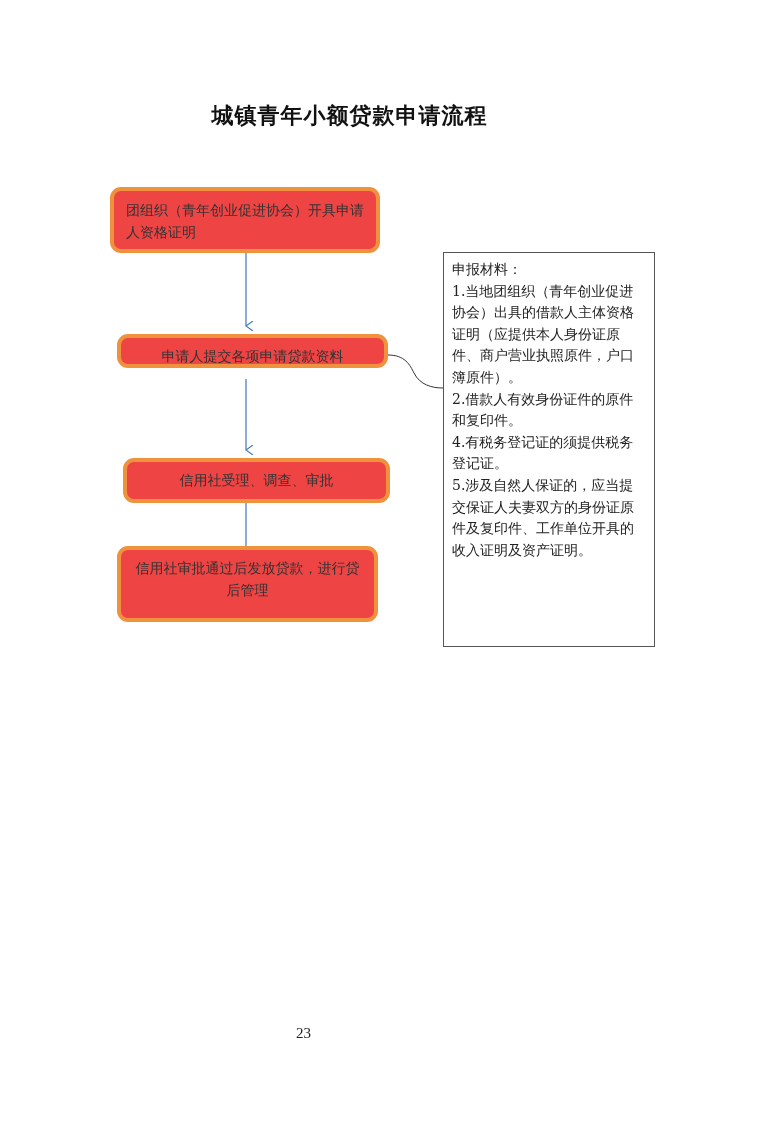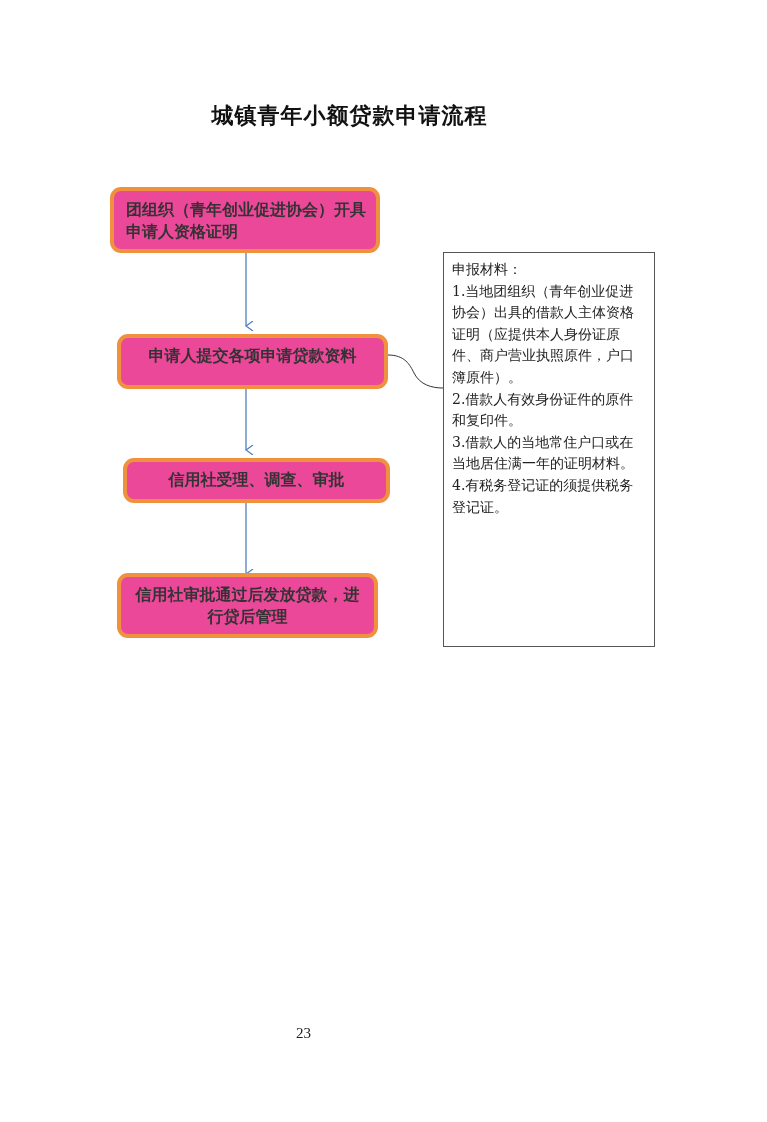--- a/index.html
+++ b/index.html
@@ -2,30 +2,30 @@
 <html><head>
 <meta charset="utf-8">
 <style>
   html, body { margin:0; padding:0; background:#ffffff; }
   body { width:767px; height:1122px; position:relative; overflow:hidden;
          font-family:"DejaVu Serif","Liberation Serif",serif; color:#222; }
   .title { position:absolute; left:0; width:699px; top:101px; text-align:center;
            font-family:"DejaVu Sans","Liberation Sans",sans-serif; font-weight:bold;
            font-size:22px; letter-spacing:1px; color:#111; }
   .flow-box { position:absolute; box-sizing:border-box; border:4px solid #F0913E;
-              border-radius:11px; background:#ec4899; font-size:16px; line-height:22px;
-              color:#333;font-weight:bold; }
+              border-radius:11px; background:#ef4444; font-size:14px; line-height:22px;
+              color:#333; }
   .flow-box .txt { position:absolute; }
   #box1 { left:110px; top:187px; width:270px; height:66px; }
   #box1 .txt { left:12px; top:8px; right:10px; text-align:left; }
-  #box2 { left:117px; top:334px; width:271px; height:55px; }
+  #box2 { left:117px; top:334px; width:271px; height:34px; }
   #box2 .txt { left:0; right:0; top:7px; text-align:center; }
   #box3 { left:123px; top:458px; width:267px; height:45px; }
   #box3 .txt { left:0; right:0; top:7px; text-align:center; }
-  #box4 { left:117px; top:573px; width:261px; height:65px; }
+  #box4 { left:117px; top:546px; width:261px; height:76px; }
   #box4 .txt { left:8px; right:8px; top:7px; text-align:center; }
   .callout { position:absolute; left:443px; top:252px; width:212px; height:395px;
              box-sizing:border-box; border:1px solid #555; background:#fff;
              padding:6px 18px 0 8px; font-size:14px; line-height:21.6px; color:#222; }
   .callout p { margin:0; }
   svg.connectors { position:absolute; left:0; top:0; width:767px; height:1122px; pointer-events:none; }
   .page-num { position:absolute; left:0; width:607px; top:1025px; text-align:center;
               font-family:"Liberation Serif","DejaVu Serif",serif; font-size:15px; color:#222; }
 </style>
 </head>
@@ -55,17 +55,17 @@
   <div class="txt">信用社受理、调查、审批</div>
 </div>
 <div class="flow-box" id="box4">
   <div class="txt">信用社审批通过后发放贷款，进行贷后管理</div>
 </div>
 
 <div class="callout">
   <p>申报材料：</p>
   <p>1.当地团组织（青年创业促进协会）出具的借款人主体资格证明（应提供本人身份证原件、商户营业执照原件，户口簿原件）。</p>
   <p>2.借款人有效身份证件的原件和复印件。</p>
-  <p>3.借款人的当地常住户口或在当地居住满一年的证明材料。</p>
   <p>4.有税务登记证的须提供税务登记证。</p>
+  <p>5.涉及自然人保证的，应当提交保证人夫妻双方的身份证原件及复印件、工作单位开具的收入证明及资产证明。</p>
 </div>
 
 <div class="page-num">23</div>
 
 </body></html>

